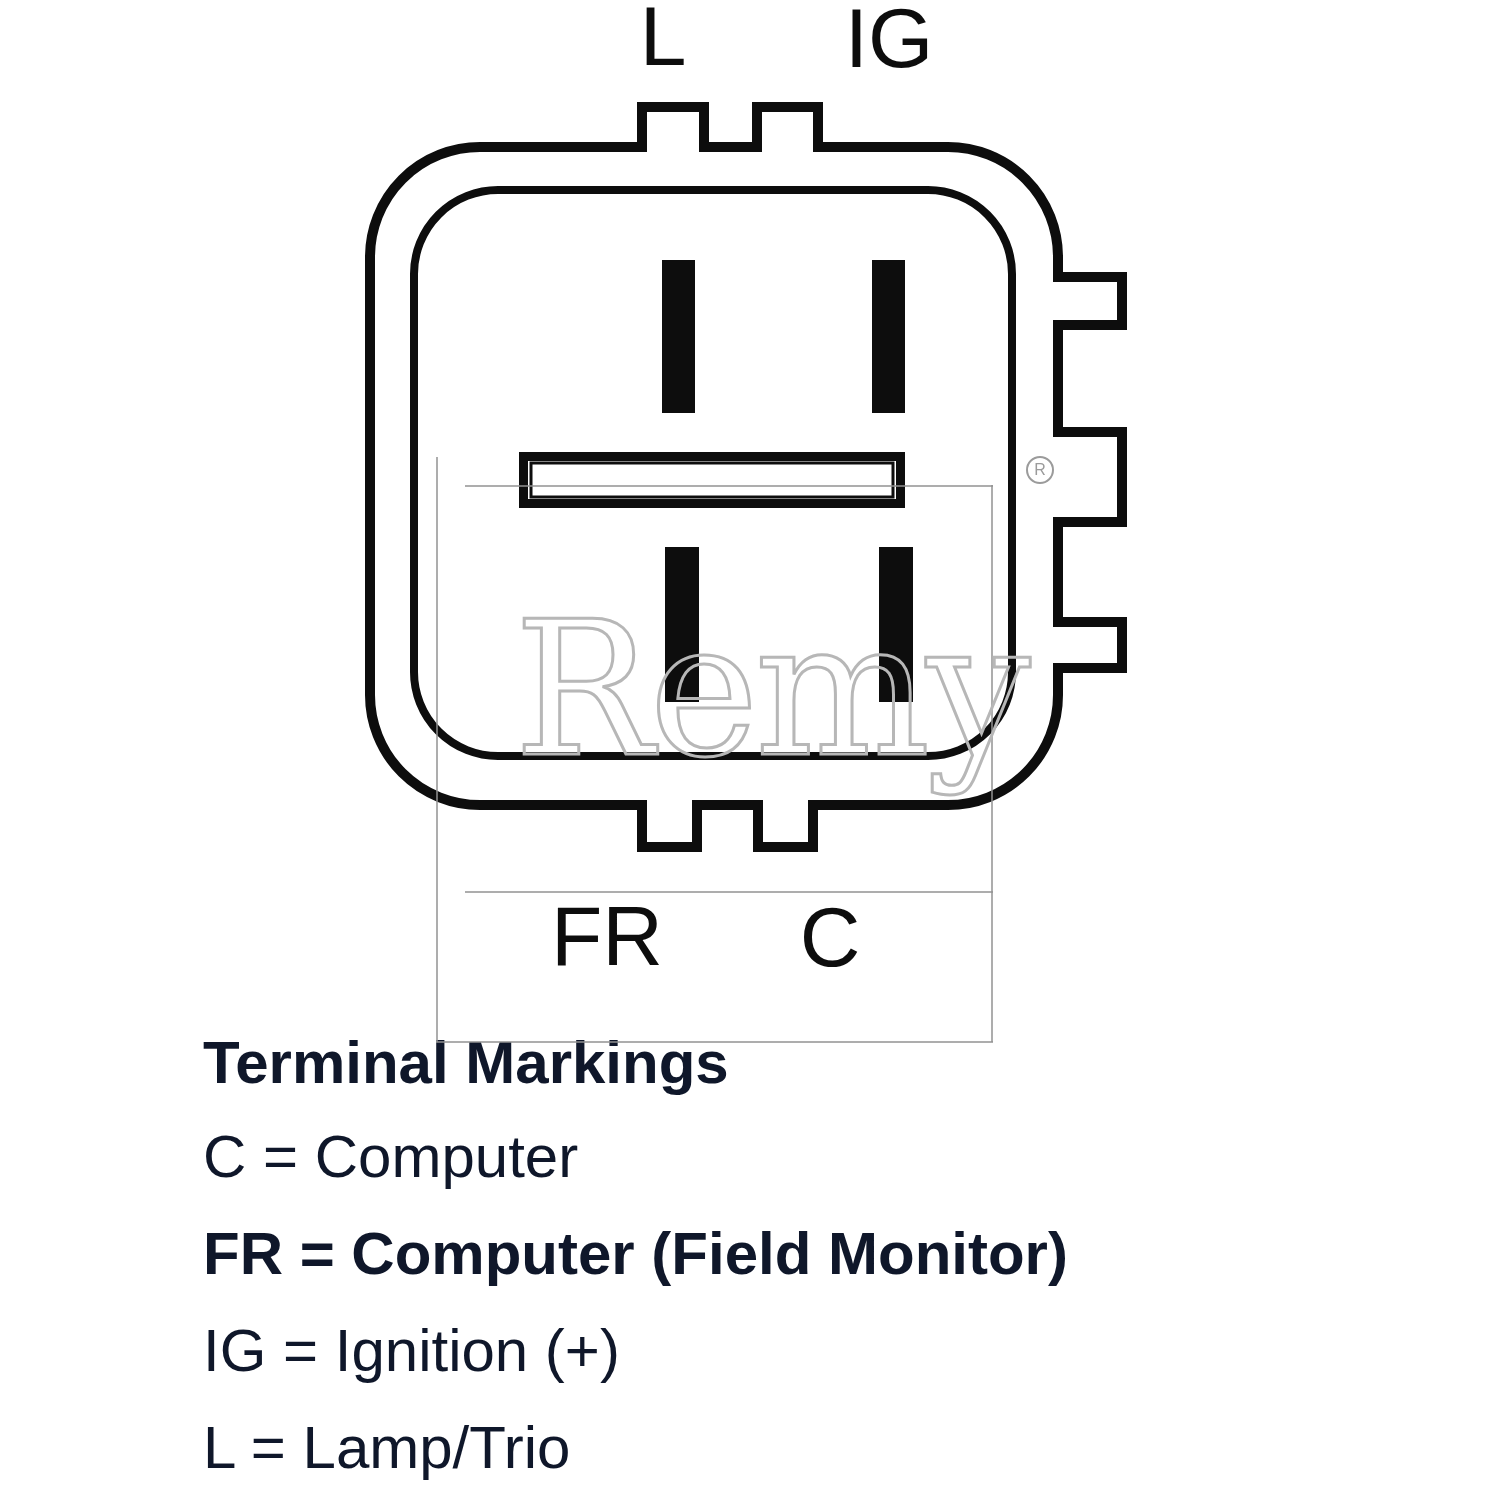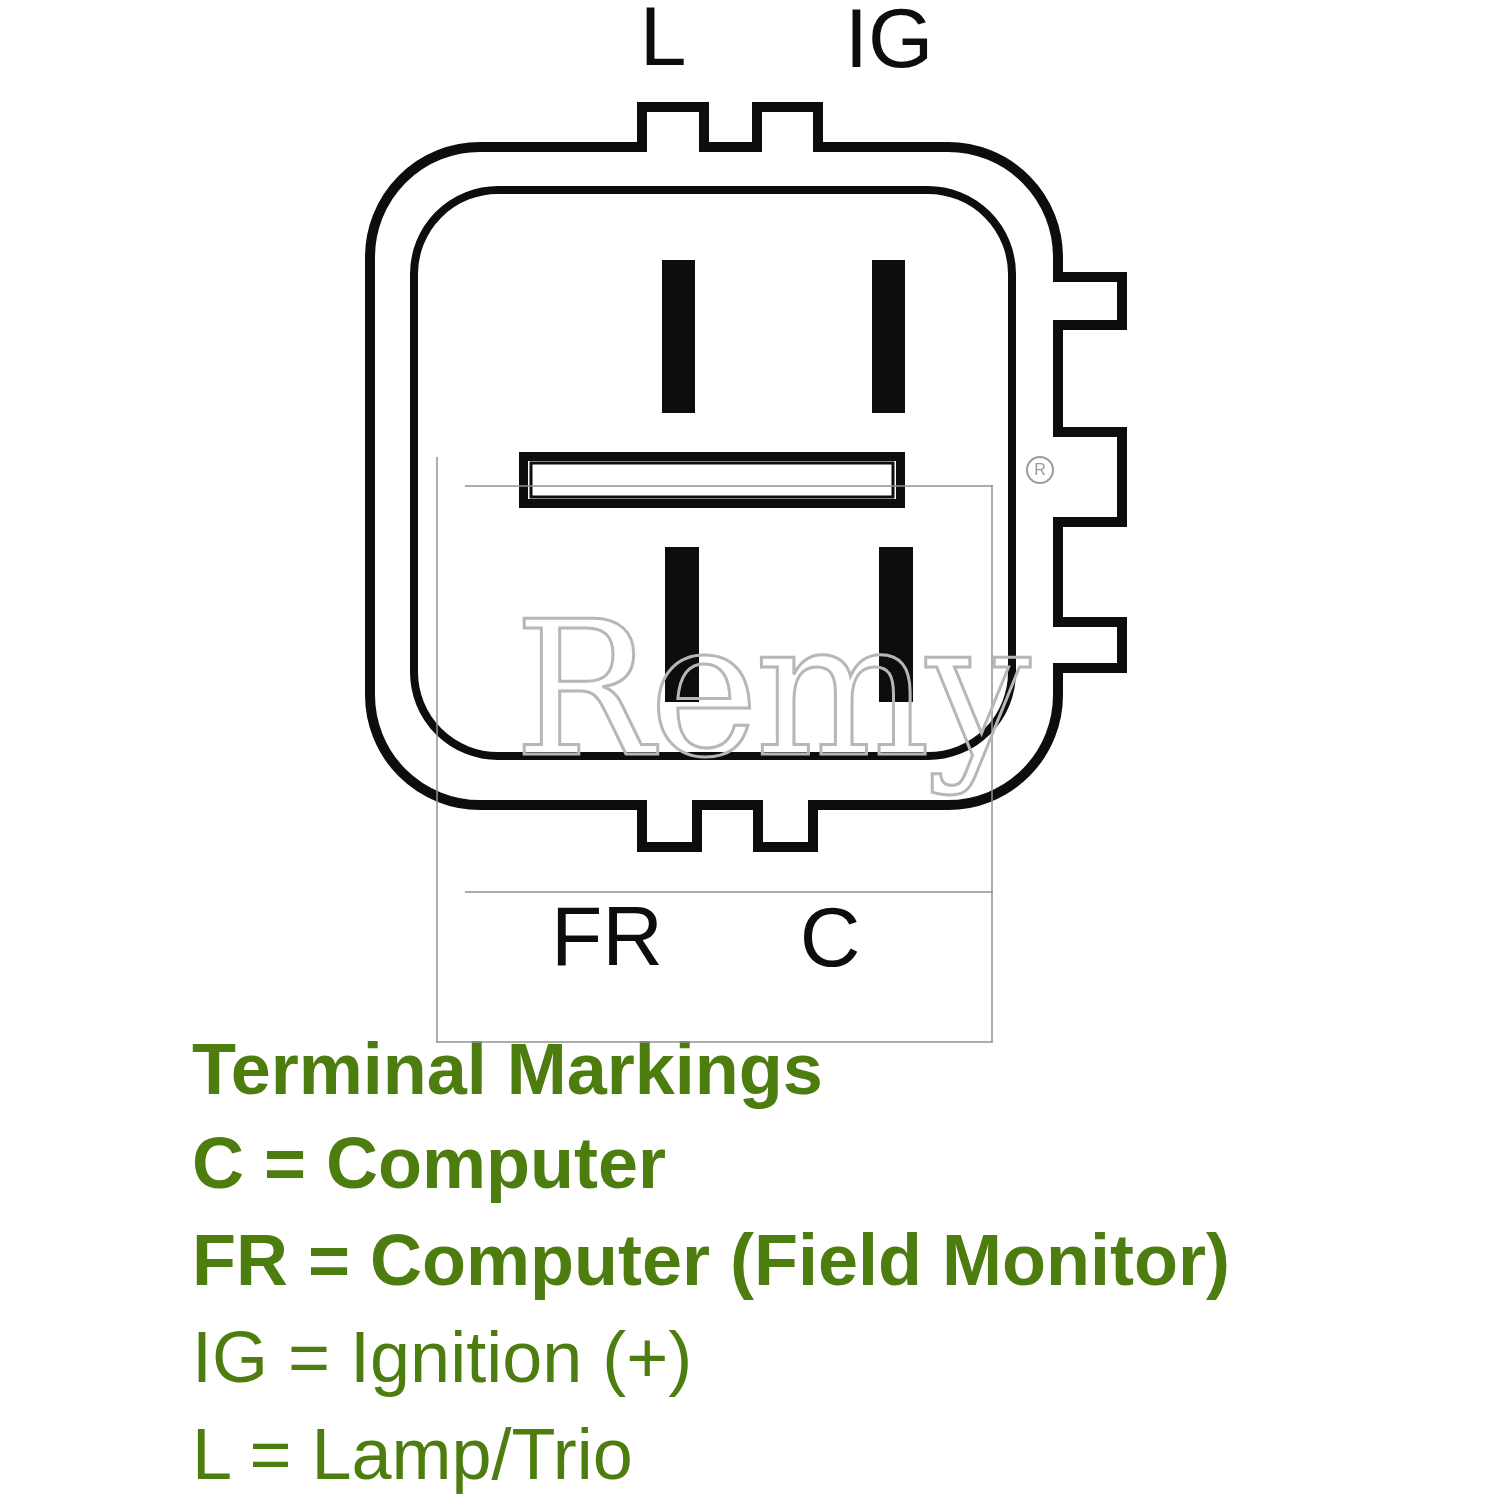--- a/index.html
+++ b/index.html
@@ -59,30 +59,30 @@
     display: flex;
     align-items: center;
     justify-content: center;
     font-size: 16px;
     color: #9b9b9b;
     font-family: "Liberation Sans", sans-serif;
   }
   
   .legend-line {
     position: absolute;
-    left: 192px;
-    font-size: 72px;
+    left: 203px;
+    font-size: 60px;
     line-height: 1.1;
-    color: #4d7c0f;
+    color: #0f172a;
     white-space: nowrap;
     z-index: 2;
     font-family: "Liberation Sans", sans-serif;
   }
   #legend-title { top: 1030px; font-weight: bold; }
-  #legend-line-1 { top: 1124px; font-weight: bold; }
+  #legend-line-1 { top: 1124px; }
   #legend-line-2 { top: 1221px; font-weight: bold; }
   #legend-line-3 { top: 1318px; }
   #legend-line-4 { top: 1415px; }
 </style>
 </head>
 <body>
 
 <div id="canvas">
 
   <svg id="connector-svg" width="1500" height="1500" viewBox="0 0 1500 1500">

